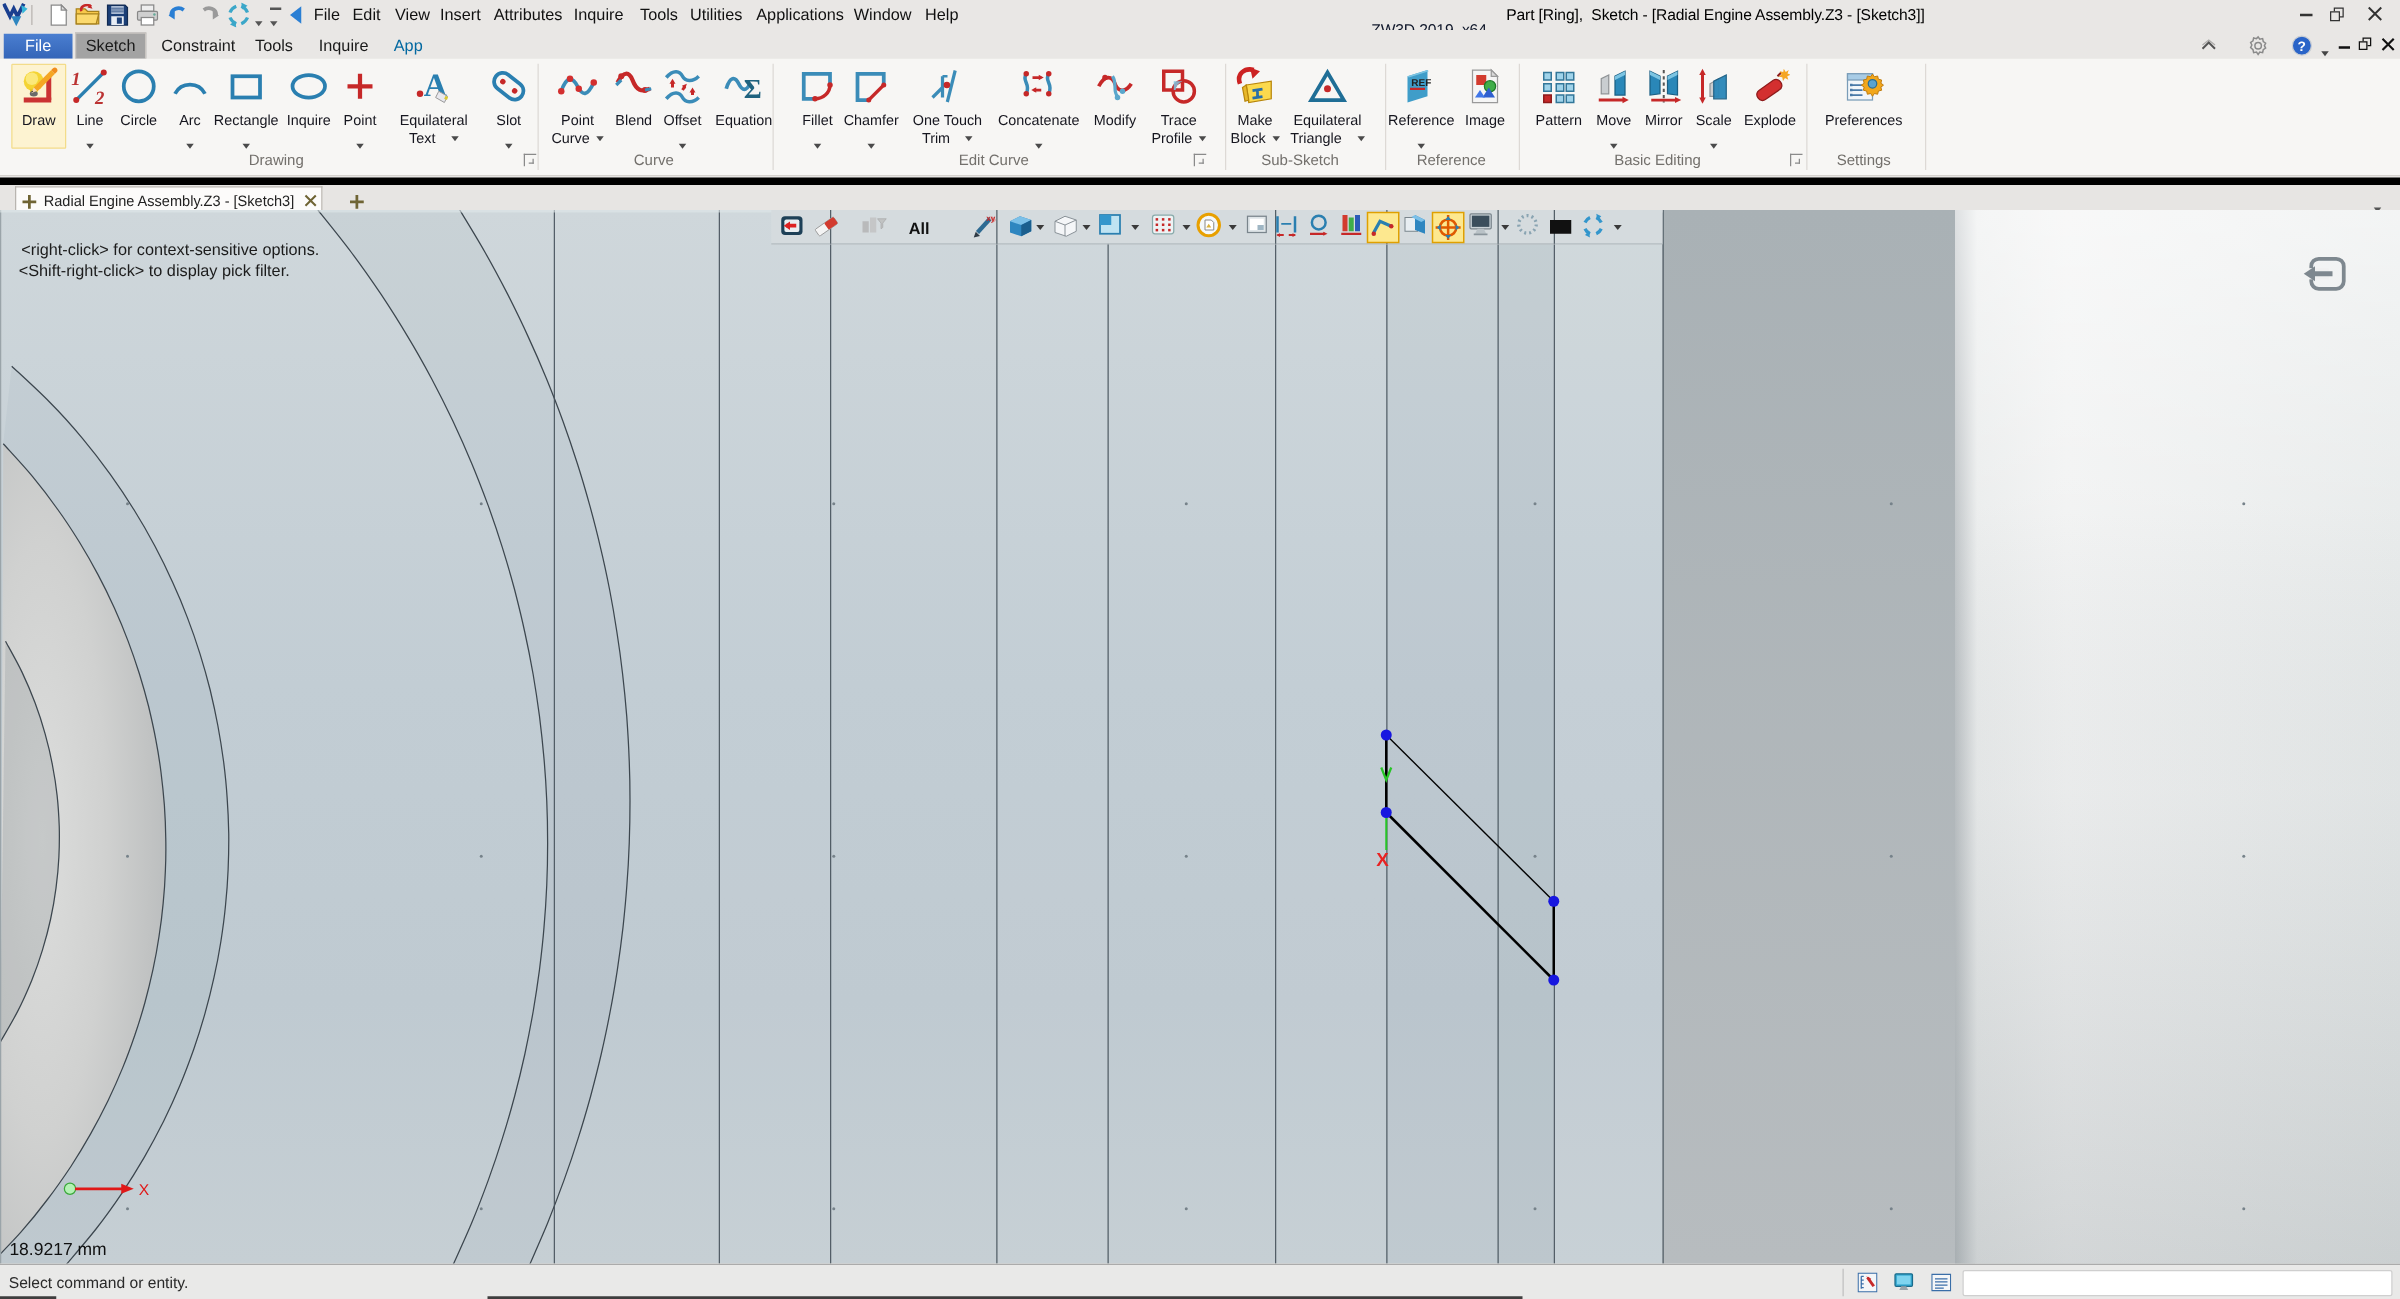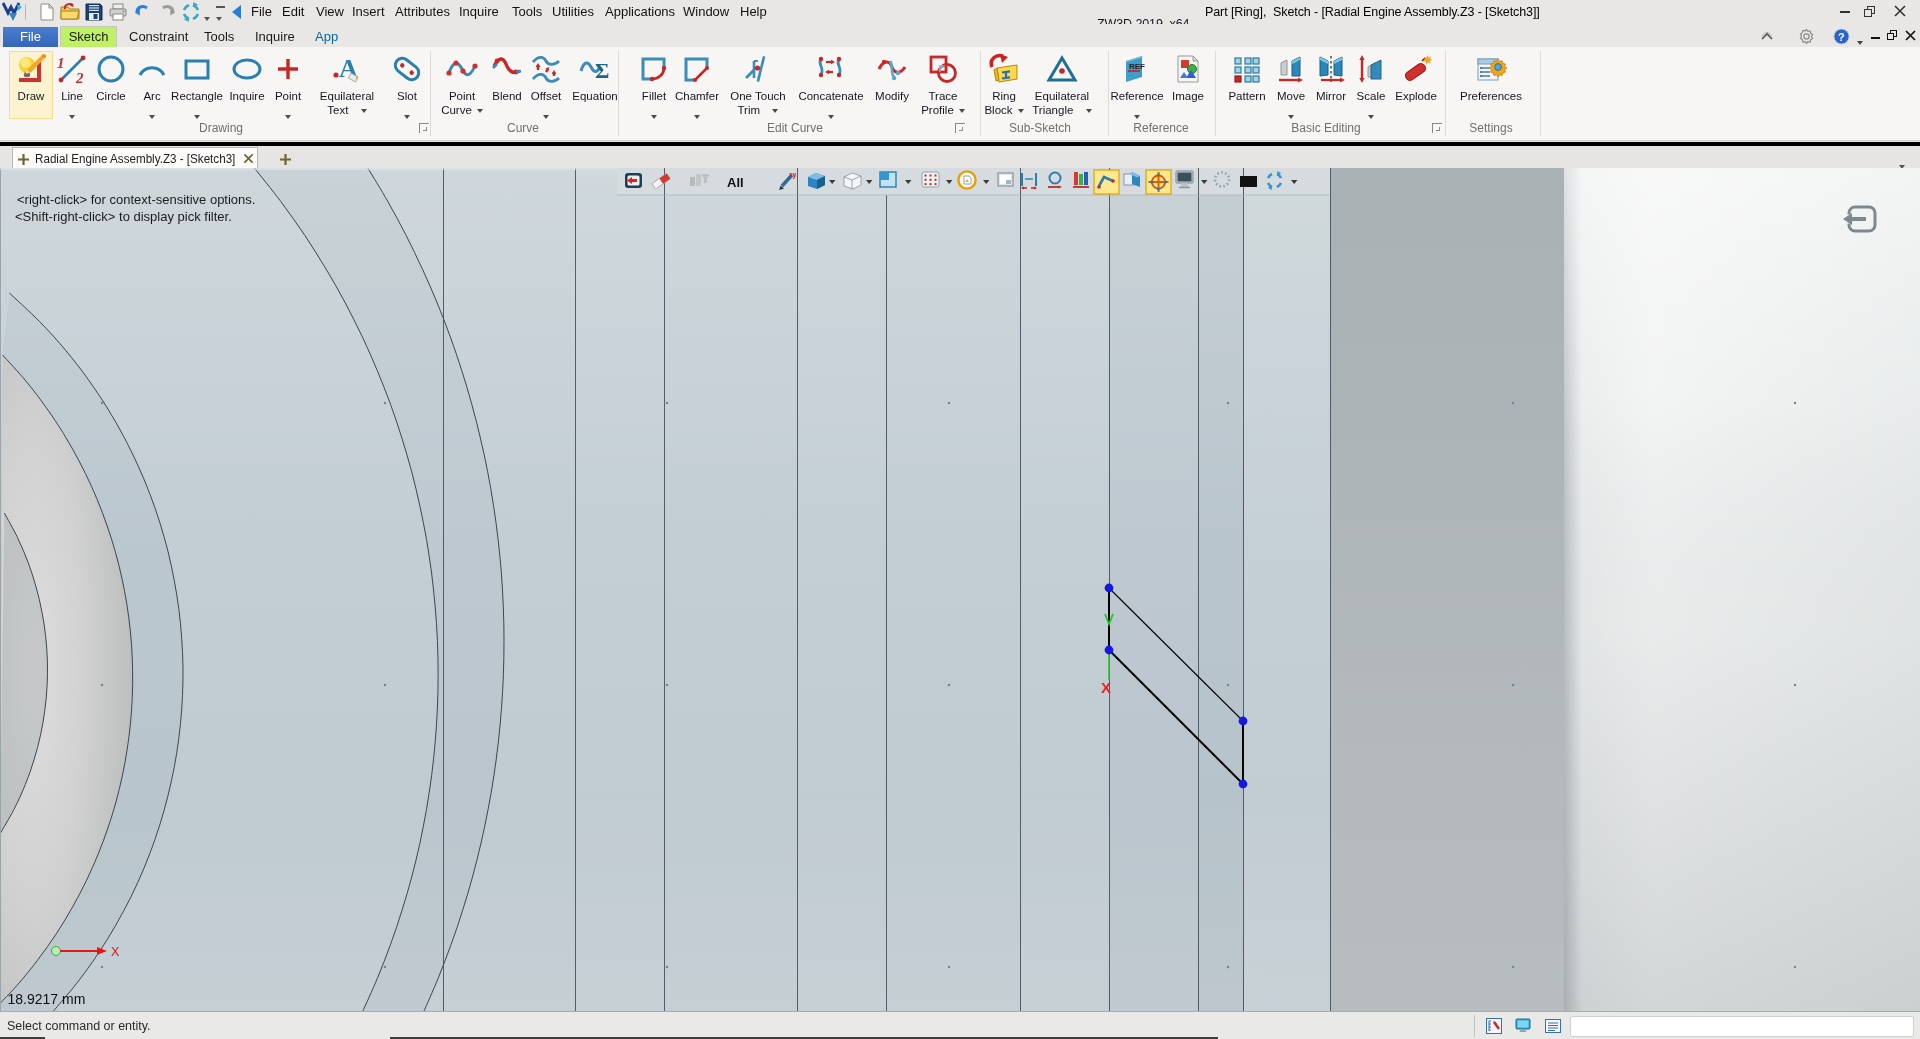--- a/index.html
+++ b/index.html
@@ -6,21 +6,21 @@
 #titlebar{position:absolute;left:0;top:0;width:1920px;height:24px;background:#e9e7e5;font-size:13px;color:#1a1a1a}
 #titlebar .tt{font-size:12.5px;letter-spacing:-0.1px}
 #titlebar .menu{position:absolute;top:4px;color:#111}
 #tabrow{position:absolute;left:0;top:24px;width:1920px;height:23px;background:#e9e7e5;font-size:13px}
 #ribbon{position:absolute;left:0;top:47px;width:1920px;height:94px;background:#f7f6f4;border-bottom:1px solid #d5d1cd;overflow:hidden}
 .rsep{position:absolute;top:4px;height:85px;width:1px;background:#ddd9d5}
 .ritem{position:absolute;text-align:center;color:#16161f}
 .rlabel{font-size:11.5px;line-height:14px;white-space:nowrap}
 .rgroup{position:absolute;top:74px;font-size:12px;color:#73706c;text-align:center;white-space:nowrap}
 .darr{display:inline-block;width:0;height:0;border-left:3.5px solid transparent;border-right:3.5px solid transparent;border-top:4px solid #4a4a4a;vertical-align:middle}
-#doctabs{position:absolute;left:0;top:142px;width:1920px;height:26px;background:#e7e5e3;border-top:4px solid #000000}
+#doctabs{position:absolute;left:0;top:142px;width:1920px;height:26px;background:#e7e5e3;border-top:6px solid #000000}
 #viewport{position:absolute;left:0;top:168px;width:1920px;height:843px}
 #statusbar{position:absolute;left:0;top:1011px;width:1920px;height:28px;background:#e9e9e8;border-top:1px solid #ababab;font-size:13px;color:#2a2a2a}
 </style></head>
 <body>
 <div id="titlebar">
 <svg class="abs" style="left:2px;top:1px" width="22" height="22" viewBox="0 0 22 22">
  <path d="M1 2l5 10 3-6 3 6 5-10" stroke="#1a3f8f" stroke-width="3" fill="none"></path>
  <path d="M7 12h8l-4 8z" fill="#2e86c0"></path>
  <path d="M15 3l5 3-4 4z" fill="#35b6d9"></path>
 </svg>
@@ -89,21 +89,21 @@
 <div class="abs" style="left:1840px;top:11px;width:10px;height:1.6px;background:#333"></div>
 <div class="abs" style="left:1867px;top:6px;width:8px;height:8px;border:1.4px solid #333"></div>
 <div class="abs" style="left:1864px;top:9px;width:8px;height:8px;border:1.4px solid #333;background:#e9e7e5"></div>
 <svg class="abs" style="left:1894px;top:5px" width="12" height="12" viewBox="0 0 12 12">
       <path d="M1 1l10 10M11 1L1 11" stroke="#333" stroke-width="1.6"></path>
     </svg>
 
 </div>
 <div id="tabrow">
 <div class="abs" style="left:3px;top:3px;width:55px;height:20px;background:linear-gradient(#4a7ed0,#3465b8);color:#fff;text-align:center;line-height:20px">File</div>
-<div class="abs" style="left:60px;top:2px;width:57px;height:21px;background:#bef264;border:1px solid #c9c5c1;border-bottom:none;text-align:center;line-height:20px;color:#1a1a1a">Sketch</div>
+<div class="abs" style="left:60px;top:2px;width:57px;height:21px;background:#a3a3a3;border:1px solid #c9c5c1;border-bottom:none;text-align:center;line-height:20px;color:#1a1a1a">Sketch</div>
 <span class="abs" style="left:129px;top:5px;color:#1a1a1a">Constraint</span>
 <span class="abs" style="left:204px;top:5px;color:#1a1a1a">Tools</span>
 <span class="abs" style="left:255px;top:5px;color:#1a1a1a">Inquire</span>
 <span class="abs" style="left:315px;top:5px;color:#0369a1">App</span>
 <svg class="abs" style="left:1760px;top:7px" width="14" height="10" viewBox="0 0 14 10">
       <path d="M2 8l5-5 5 5" stroke="#555" stroke-width="1.6" fill="none"></path>
       <path d="M2 5l5-4 5 4" stroke="#555" stroke-width="1" fill="none" opacity=".4"></path>
     </svg>
 <svg class="abs" style="left:1798px;top:4px" width="17" height="17" viewBox="0 0 17 17">
       <path d="M8.5 1.5l1.3 1.9 2.3-.5.5 2.3 1.9 1.3-1 2 1 2-1.9 1.3-.5 2.3-2.3-.5-1.3 1.9-1.3-1.9-2.3.5-.5-2.3L2.5 10l1-2-1-2 1.9-1.3.5-2.3 2.3.5z" fill="none" stroke="#8a8a8a" stroke-width="1.2"></path>
@@ -340,21 +340,21 @@
 <div class="ritem" style="left:949px;top:6px;width:110px">
 <svg width="32" height="32" viewBox="0 0 32 32">
         <g>
           <path d="M9 15l20-3v14l-18 3z" fill="#fbd94d" stroke="#b8860b"></path>
 <path d="M9 15l-3 2 2 11 3-1z" fill="#e8b82a" stroke="#b8860b"></path>
 <path d="M14 19.5l8-1.2M18 19v6M14 25.5l8-1.2" stroke="#2a6fa8" stroke-width="2.2" fill="none"></path>
 <path d="M4 14 C1 6 8 1 15 3" fill="none" stroke="#cc2222" stroke-width="3.6"></path>
 <path d="M12 1l8 3-6 6z" fill="#cc2222"></path>
         </g>
       </svg>
-<div class="rlabel">Ring</div>
+<div class="rlabel">Make</div>
 <div class="rlabel">Block<span class="darr" style="margin-left:5px"></span></div>
 </div>
 <div class="ritem" style="left:1007px;top:6px;width:110px">
 <svg width="32" height="32" viewBox="0 0 32 32">
         <g>
           <path d="M16 5 29 27 H3 Z" fill="none" stroke="#1f6e96" stroke-width="3"></path>
           <circle cx="16" cy="18" r="2.8" fill="#c62828"></circle>
         </g>
       </svg>
 <div class="rlabel">Equilateral</div>

